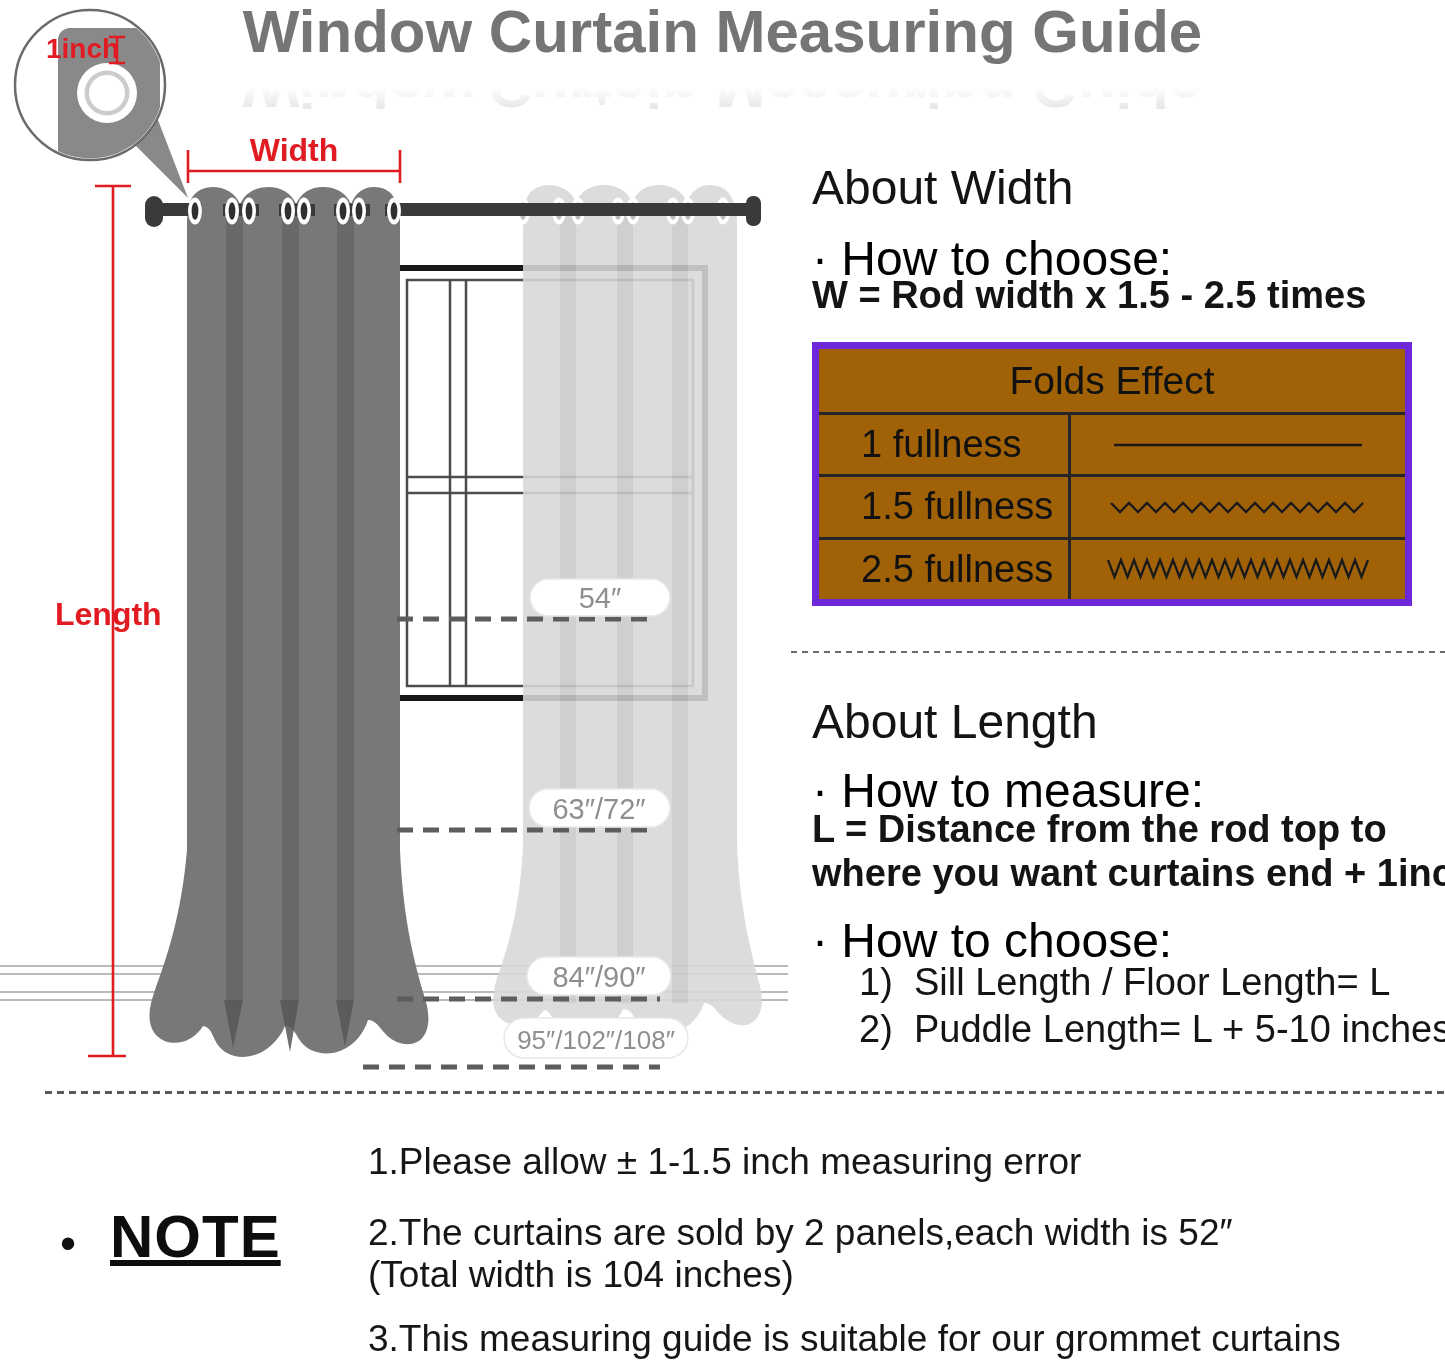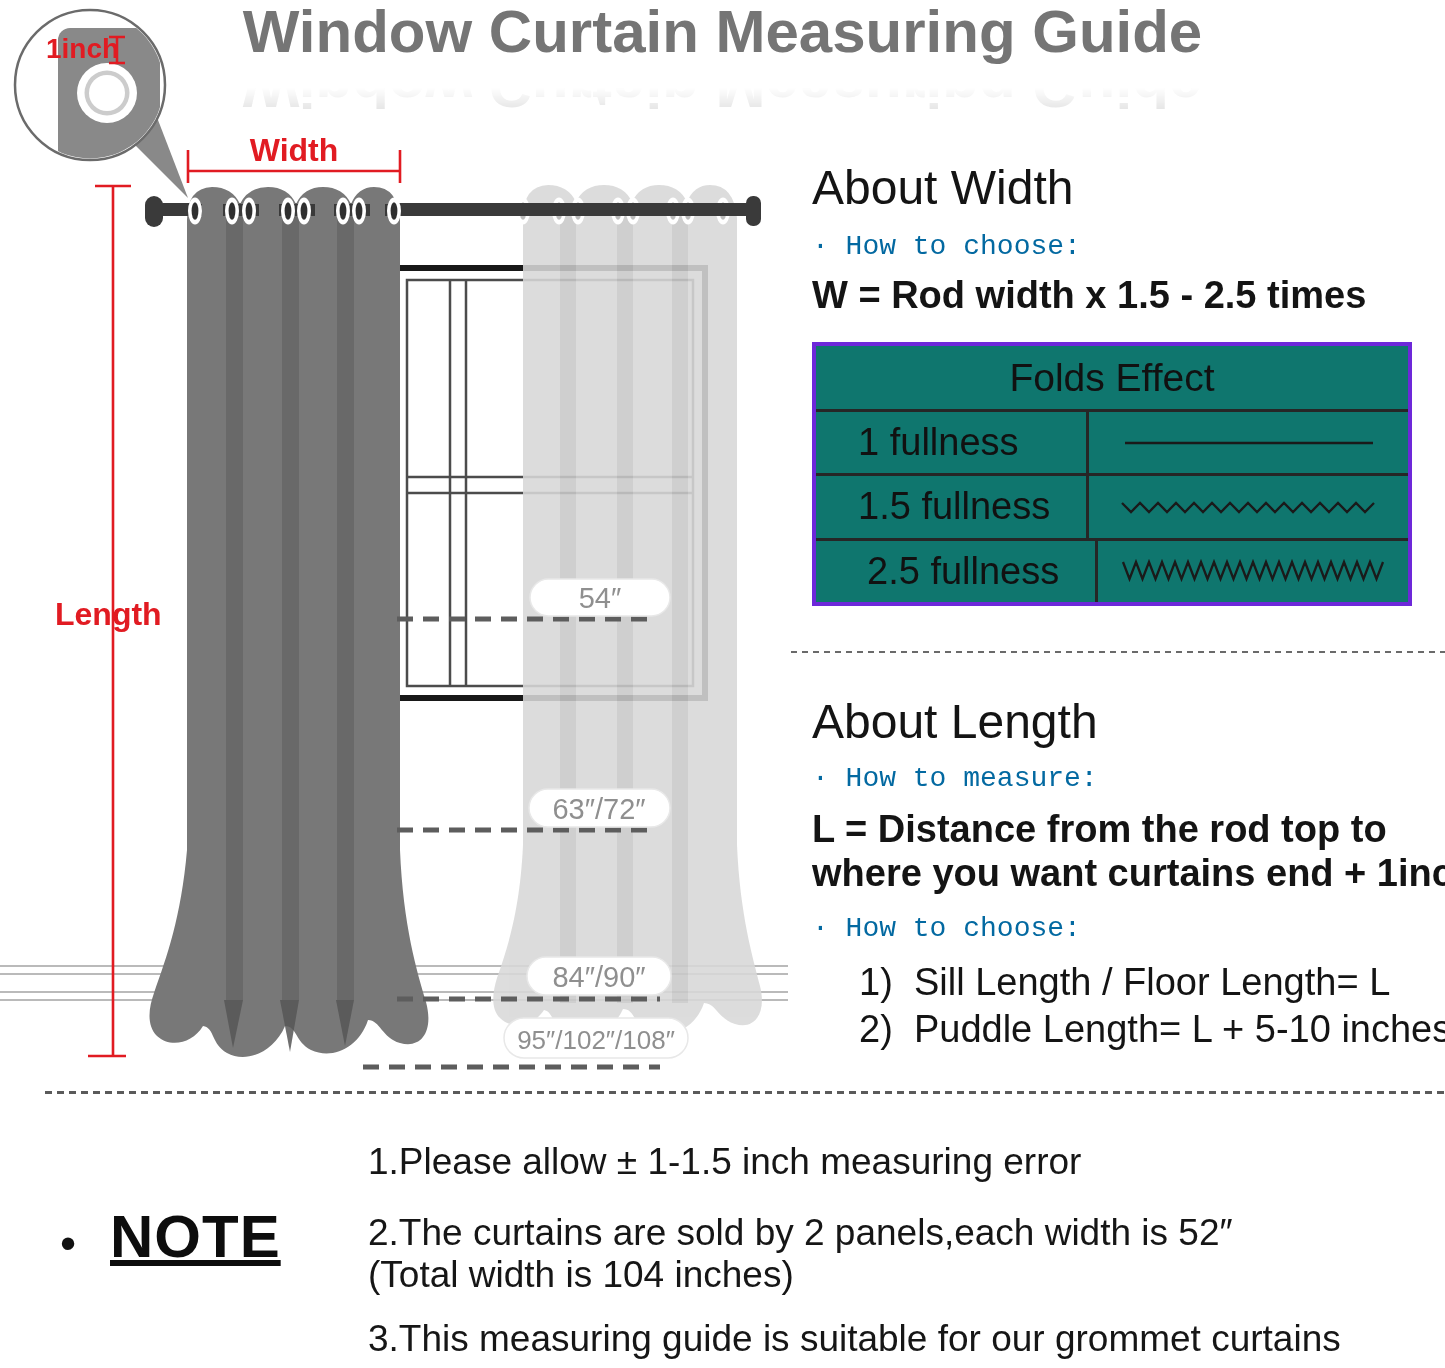--- a/index.html
+++ b/index.html
@@ -22,38 +22,38 @@
   }
   .title-reflection {
     margin:0; margin-top:-6px; font-size:60px; font-weight:bold; color:#757575;
     line-height:1.0; transform:scaleY(-1); opacity:.32;
     -webkit-mask-image:linear-gradient(to bottom, rgba(0,0,0,.75) 0%, rgba(0,0,0,0) 48%);
             mask-image:linear-gradient(to bottom, rgba(0,0,0,.75) 0%, rgba(0,0,0,0) 48%);
   }
 
   
   .h2 { font-size:48px; font-weight:normal; color:#141414; line-height:1.05; white-space:nowrap; }
-  .bullet-line { font-size:28px; color:#0369a1; white-space:nowrap;font-family:Liberation Mono, monospace; }
+  .bullet-line { font-size:48px; color:#000000; white-space:nowrap; }
   .formula { font-size:38px; font-weight:600; color:#141414; white-space:nowrap; }
   .option-line { font-size:38px; color:#141414; white-space:nowrap;margin-left:47px; }
 
   
   .folds-table {
     position:absolute; left:812px; top:342px; width:600px; height:264px;
-    border:4px solid #6d28d9; display:flex; flex-direction:column; background:#0f766e;
+    border:7px solid #6d28d9; display:flex; flex-direction:column; background:#a16207;
   }
   .ft-header {
     height:66px; flex:none; border-bottom:3px solid #262626;
     display:flex; align-items:center; justify-content:center;
     font-size:39px; font-weight:500; color:#111;
   }
   .ft-row { flex:1; display:flex; border-bottom:3px solid #262626; min-height:0; }
-  .ft-row:last-child { border-bottom:none;padding-left:9px; }
+  .ft-row:last-child { border-bottom:none; }
   .ft-label {
-    width:273px; flex:none; border-right:3px solid #262626;
+    width:252px; flex:none; border-right:3px solid #262626;
     display:flex; align-items:center; padding-left:42px;
     font-size:38px; color:#111; white-space:nowrap;
   }
   .ft-wave { flex:1; display:flex; align-items:center; justify-content:center; }
 
   
   .dashed-sep {
     position:absolute; left:791px; top:651px; width:654px; height:2px;
     background:repeating-linear-gradient(90deg,#6a6a6a 0 6px, transparent 6px 11px);
   }

